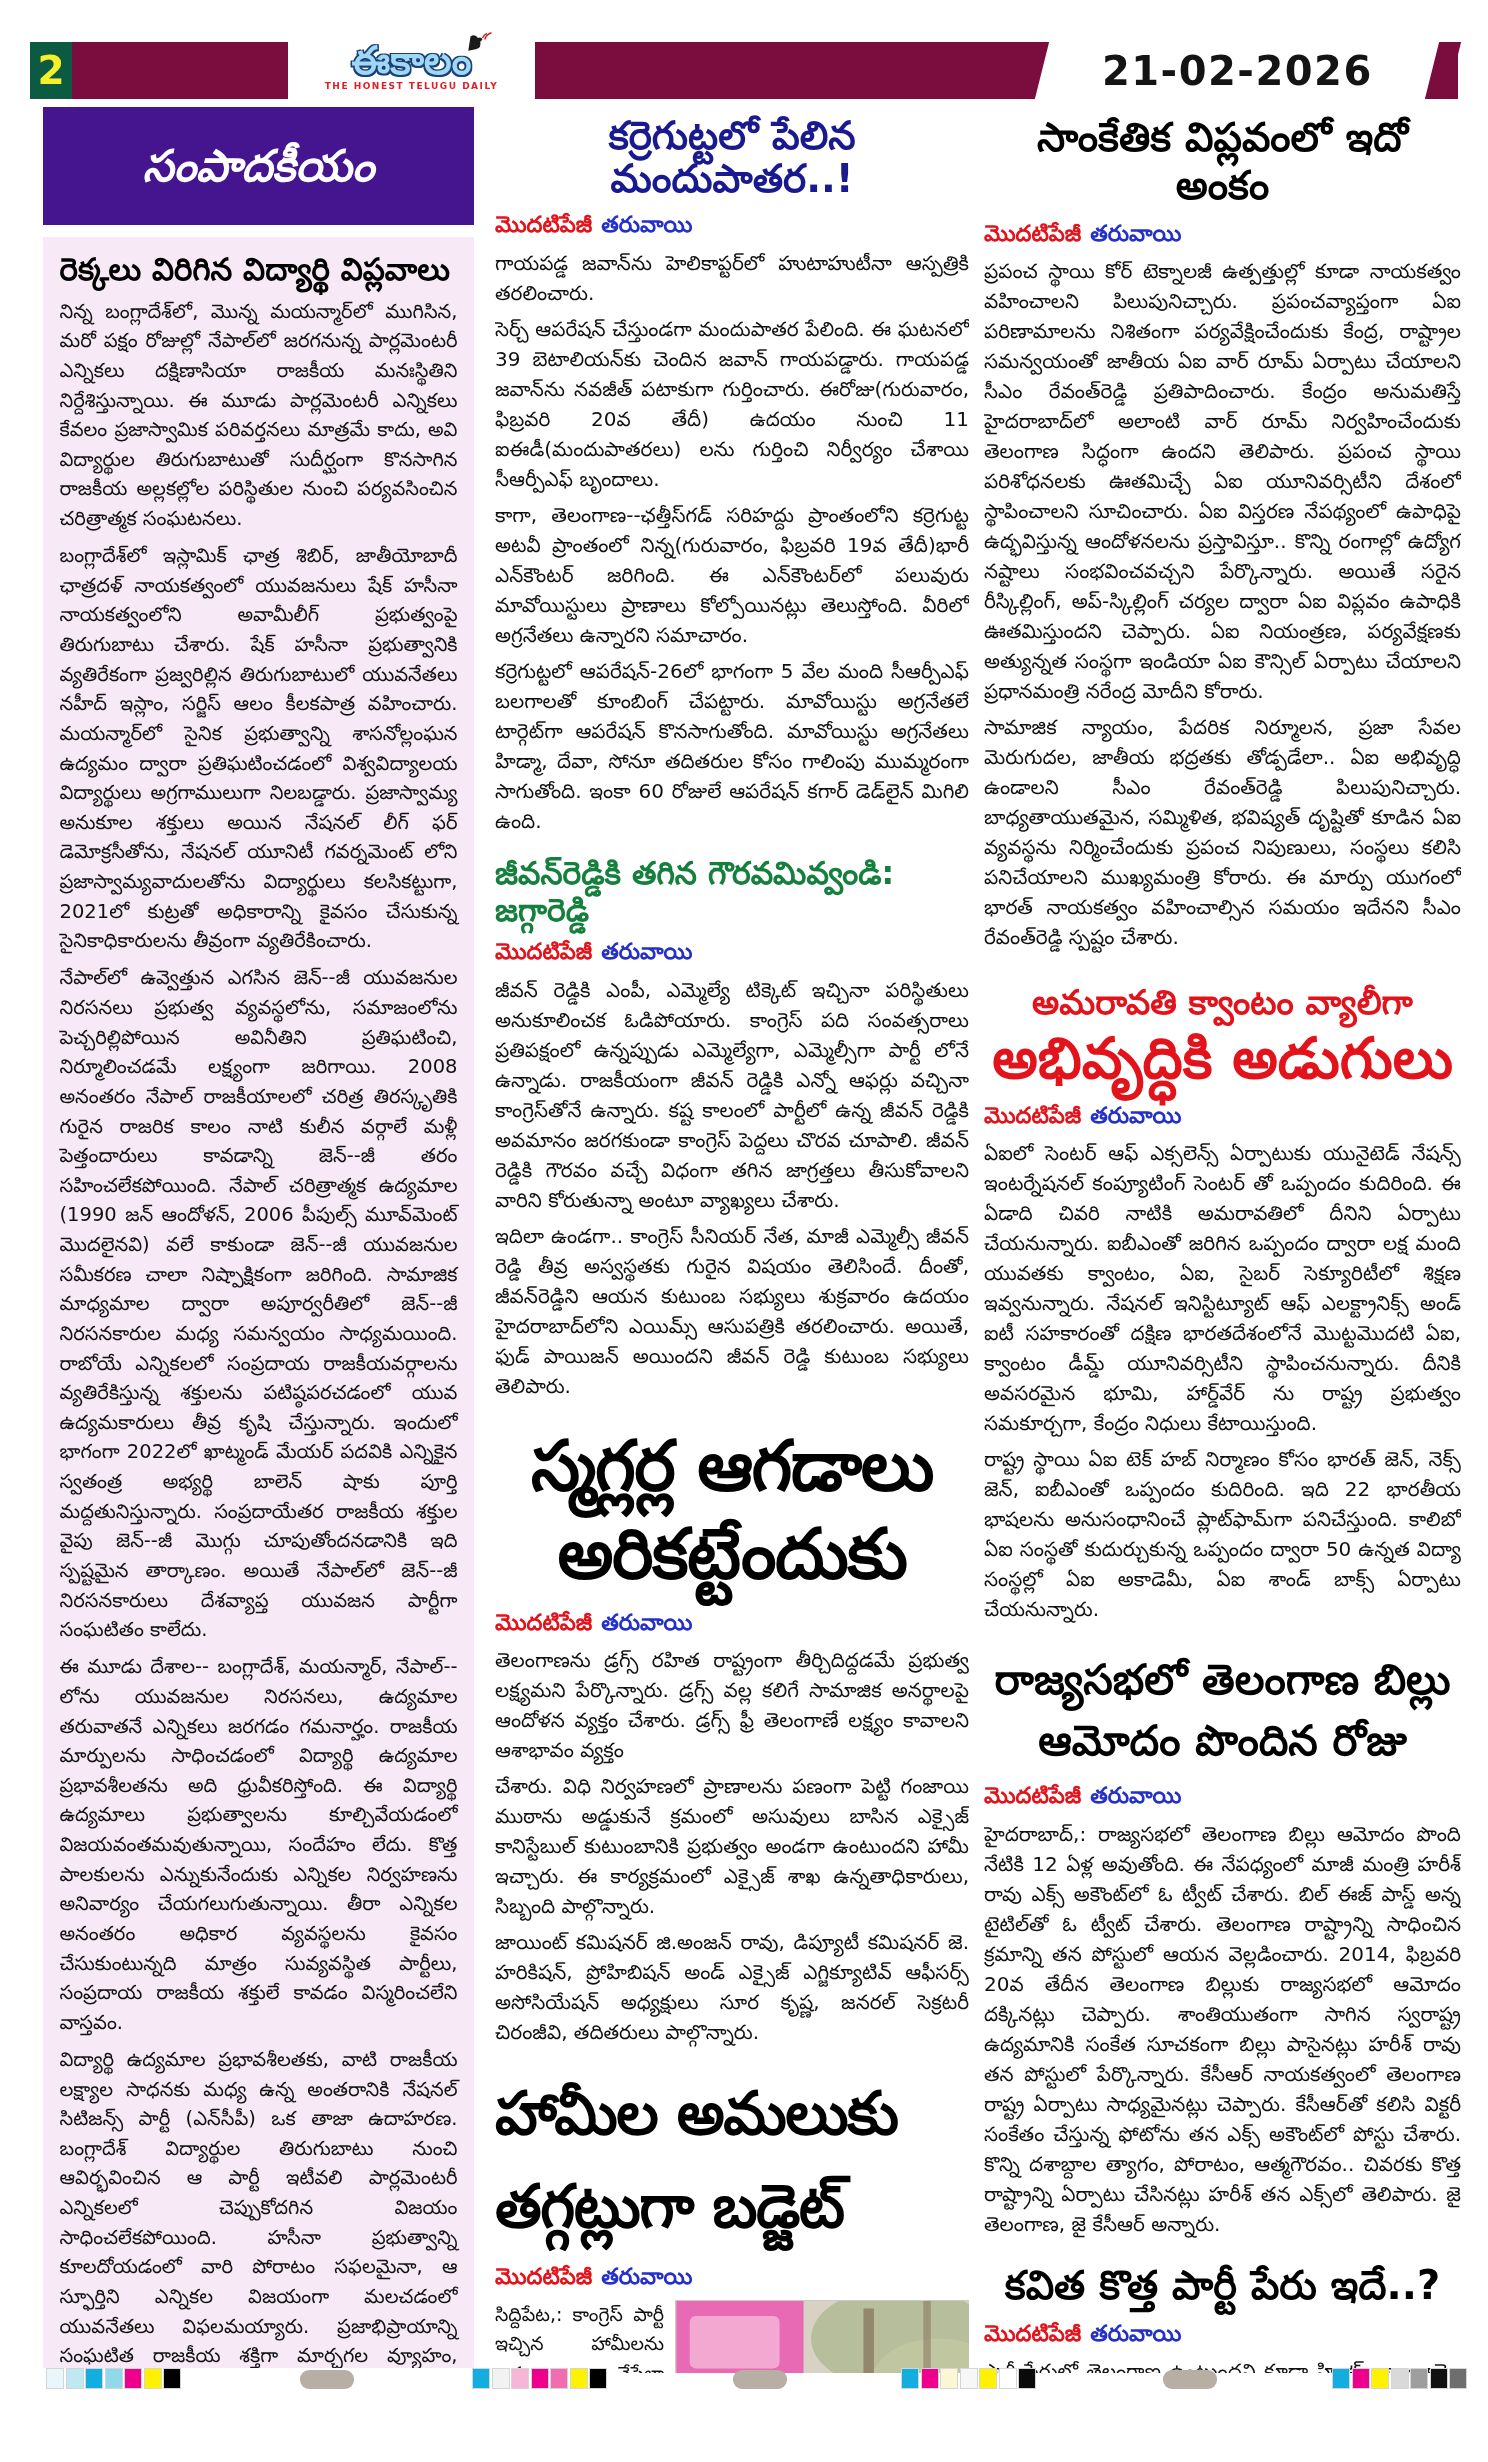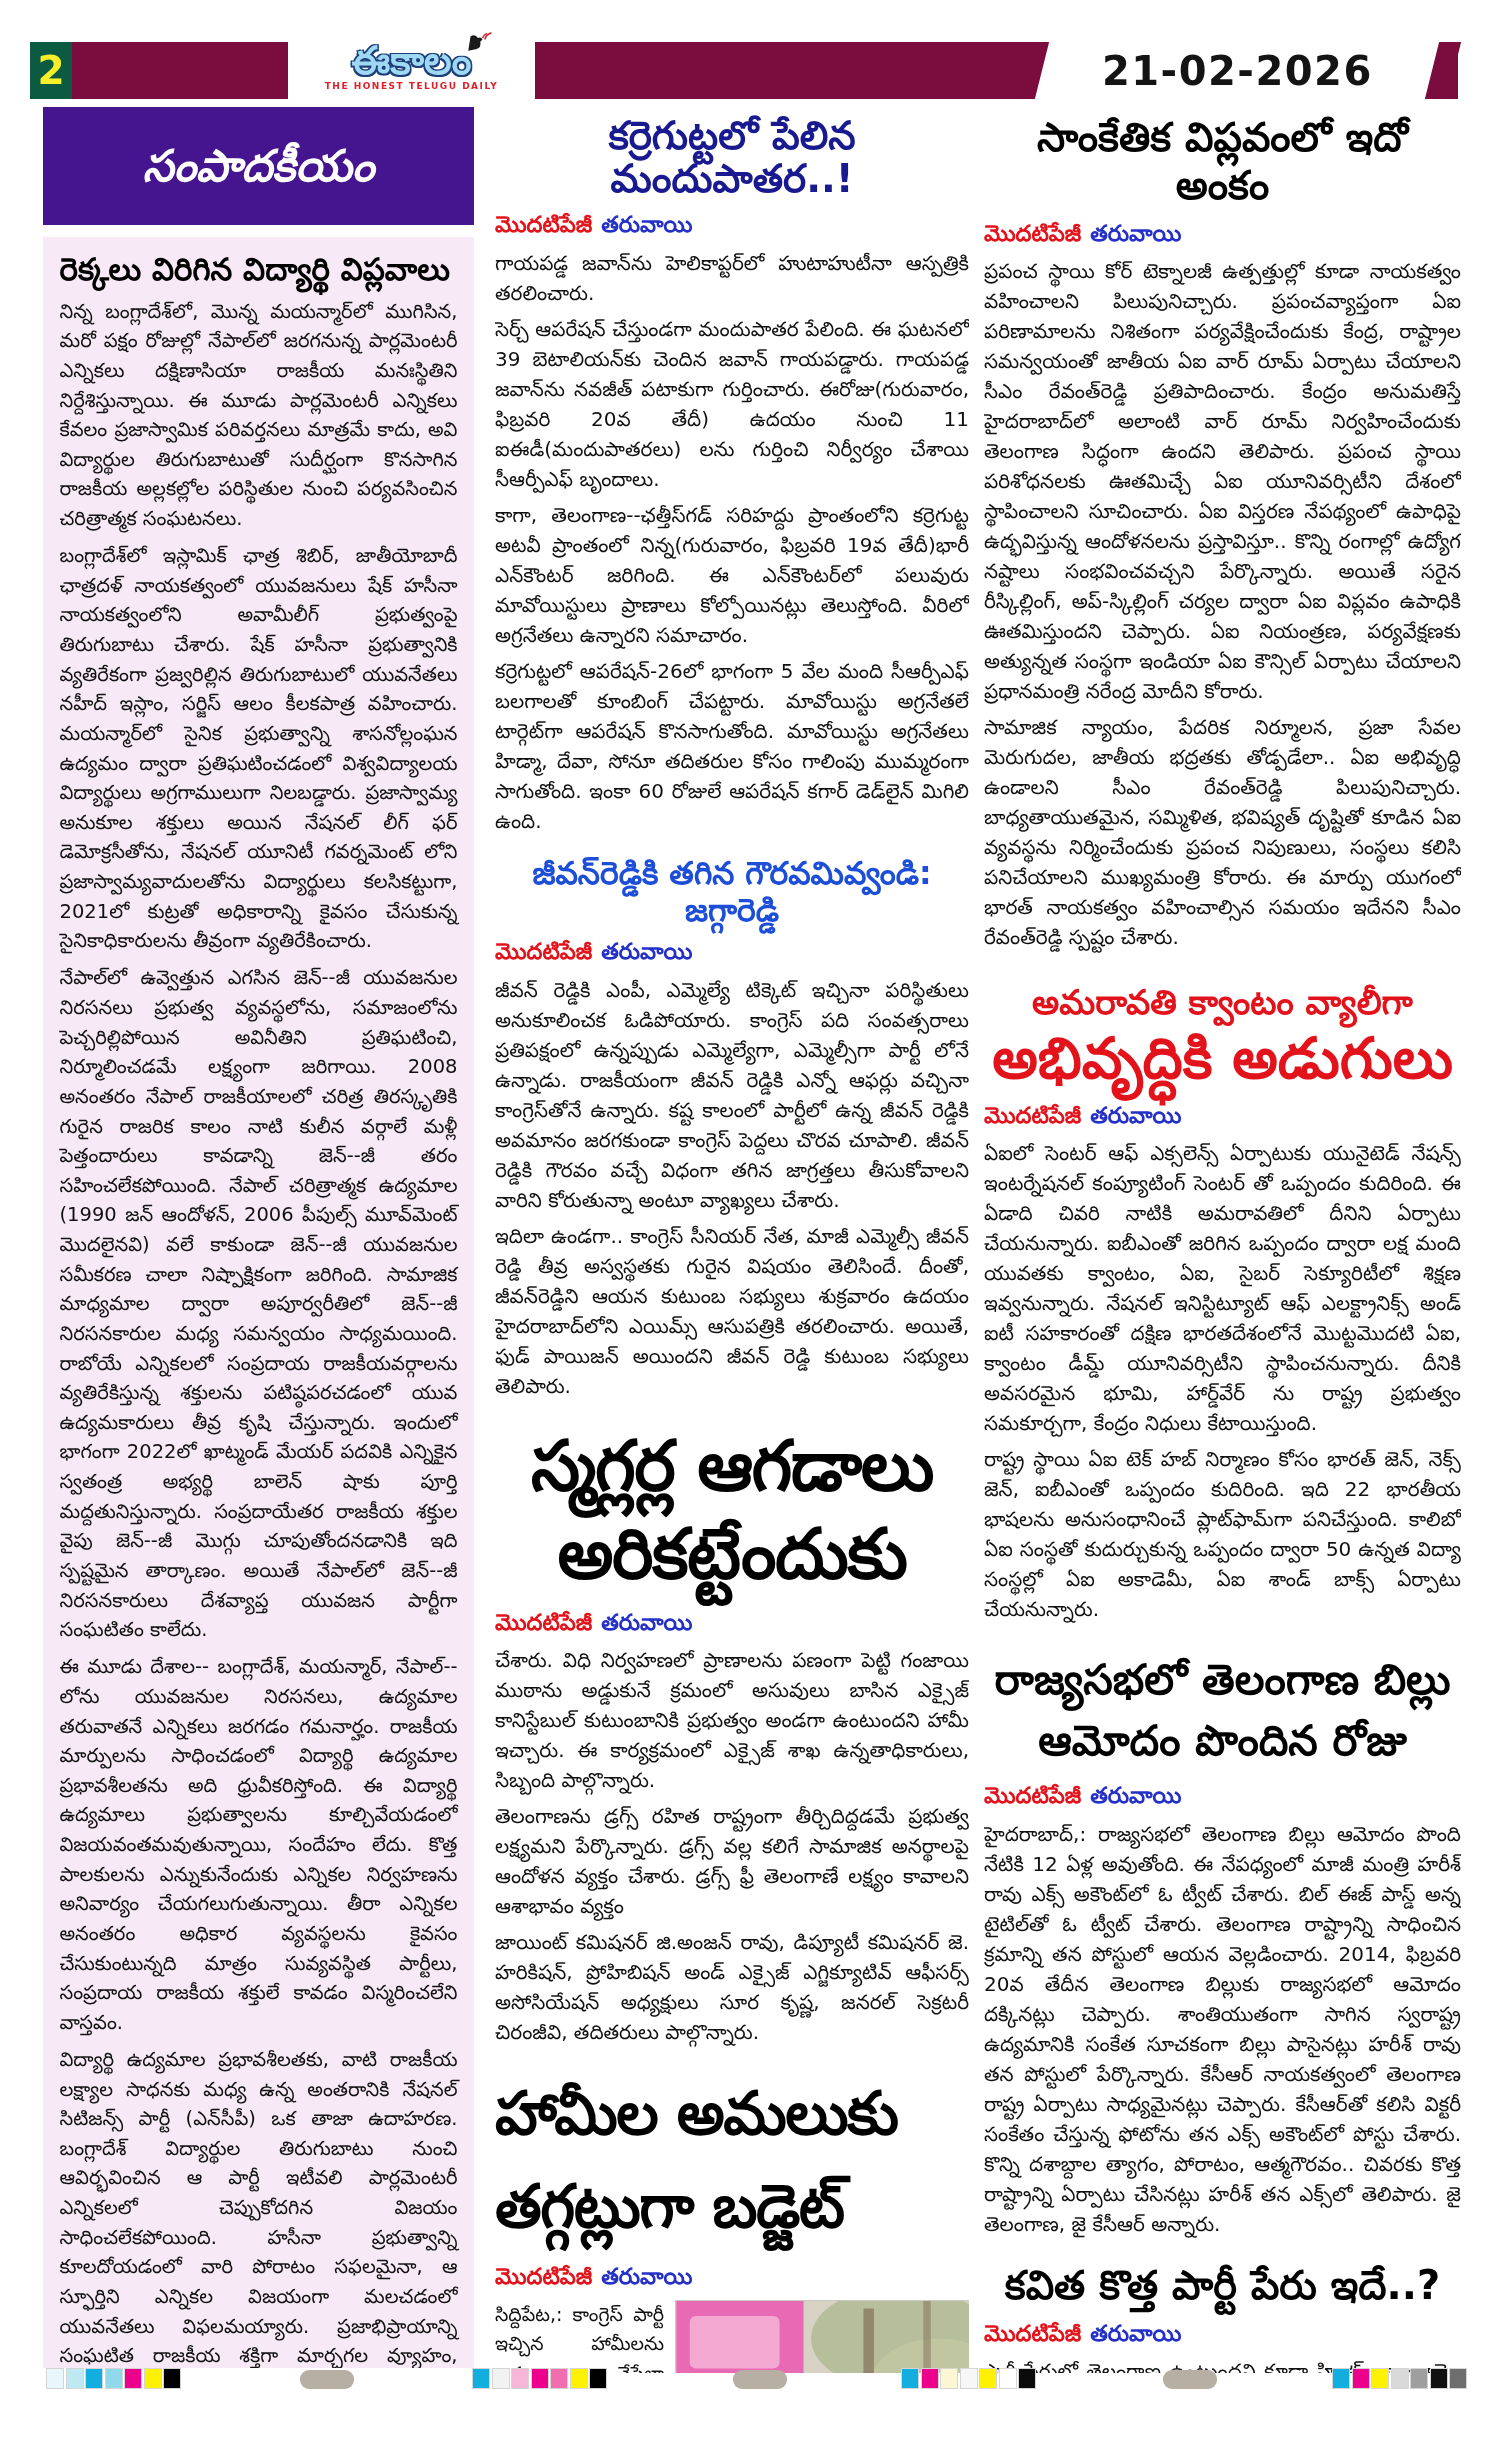--- a/index.html
+++ b/index.html
@@ -35,21 +35,21 @@
   
   .col{position:absolute;top:112px;overflow:hidden;}
   .col-mid{left:495px;width:474px;height:2261px;}
   .col-right{left:984px;width:477px;height:2261px;}
   .byline{font-size:22.5px;font-weight:bold;margin:10.5px 0 4.5px 0;}
   .byline .red{color:#e3131b;}
   .byline .blue{color:#2430c8;margin-left:9px;}
   .body-text p{font-size:20px;line-height:1.5;text-align:justify;margin:0 0 6px 0;}
 
   .h-navy{font-size:39px;font-weight:bold;color:#191a8f;text-align:center;line-height:1.1;margin:3px 0 4.5px 0;}
-  .h-black-md{font-size:31.5px;font-weight:bold;color:#1d4ed8;text-align:center;line-height:1.15;margin:19.5px 0 3px 0;}
+  .h-black-md{font-size:31.5px;font-weight:bold;color:#15803d;text-align:left;line-height:1.15;margin:19.5px 0 3px 0;}
   .h-huge{font-size:70px;font-weight:bold;color:#000;text-align:center;line-height:1.25;letter-spacing:-1.5px;margin:22.5px 0 6px 0;}
   .h-huge2{font-size:60px;font-weight:bold;color:#000;text-align:left;line-height:1.55;letter-spacing:-1.5px;margin:19.5px 0 4.5px 0;}
   .h-right-lg{font-size:40px;font-weight:bold;color:#000;text-align:center;line-height:1.2;margin:1px 0 3px 0;}
   .h-red1{font-size:34px;font-weight:bold;color:#e3131b;text-align:center;line-height:1.2;margin:30px 0 4.5px 0;}
   .h-red2{font-size:57px;font-weight:bold;color:#e3131b;text-align:center;line-height:1.1;margin:0 0 12px 0;}
   .h-black2l{font-size:42px;font-weight:bold;color:#000;text-align:center;line-height:1.45;margin:25.5px 0 4.5px 0;}
 
   .media-row{display:flex;gap:10.5px;margin:4.5px 0 7.5px 0;}
   .media-lead{width:169px;flex:0 0 auto;}
   .media-lead p{font-size:19px;line-height:1.55;text-align:justify;margin:0;}
@@ -120,22 +120,22 @@
     </div>
 
     <div class="h-huge">
       <div>స్మగ్లర్ల ఆగడాలు</div>
       <div>అరికట్టేందుకు</div>
     </div>
     <div class="byline">
       <span class="red">మొదటిపేజీ</span><span class="blue">తరువాయి</span>
     </div>
     <div class="body-text">
+      <p>తెలంగాణను డ్రగ్స్ రహిత రాష్ట్రంగా తీర్చిదిద్దడమే ప్రభుత్వ లక్ష్యమని పేర్కొన్నారు. డ్రగ్స్ వల్ల కలిగే సామాజిక అనర్థాలపై ఆందోళన వ్యక్తం చేశారు. డ్రగ్స్ ఫ్రీ తెలంగాణే లక్ష్యం కావాలని ఆశాభావం వ్యక్తం</p>
       <p>చేశారు. విధి నిర్వహణలో ప్రాణాలను పణంగా పెట్టి గంజాయి ముఠాను అడ్డుకునే క్రమంలో అసువులు బాసిన ఎక్సైజ్ కానిస్టేబుల్ కుటుంబానికి ప్రభుత్వం అండగా ఉంటుందని హామీ ఇచ్చారు. ఈ కార్యక్రమంలో ఎక్సైజ్ శాఖ ఉన్నతాధికారులు, సిబ్బంది పాల్గొన్నారు.</p>
-      <p>తెలంగాణను డ్రగ్స్ రహిత రాష్ట్రంగా తీర్చిదిద్దడమే ప్రభుత్వ లక్ష్యమని పేర్కొన్నారు. డ్రగ్స్ వల్ల కలిగే సామాజిక అనర్థాలపై ఆందోళన వ్యక్తం చేశారు. డ్రగ్స్ ఫ్రీ తెలంగాణే లక్ష్యం కావాలని ఆశాభావం వ్యక్తం</p>
       <p>జాయింట్ కమిషనర్ జి.అంజన్ రావు, డిప్యూటీ కమిషనర్ జె. హరికిషన్, ప్రోహిబిషన్ అండ్ ఎక్సైజ్ ఎగ్జిక్యూటివ్ ఆఫీసర్స్ అసోసియేషన్ అధ్యక్షులు సూర కృష్ణ, జనరల్ సెక్రటరీ చిరంజీవి, తదితరులు పాల్గొన్నారు.</p>
     </div>
 
     <div class="h-huge2">
       <div>హామీల అమలుకు</div>
       <div>తగ్గట్లుగా బడ్జెట్</div>
     </div>
     <div class="byline">
       <span class="red">మొదటిపేజీ</span><span class="blue">తరువాయి</span>
     </div>

